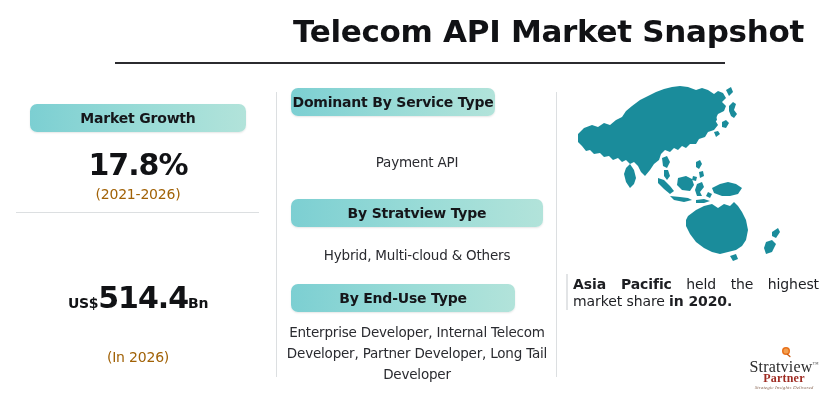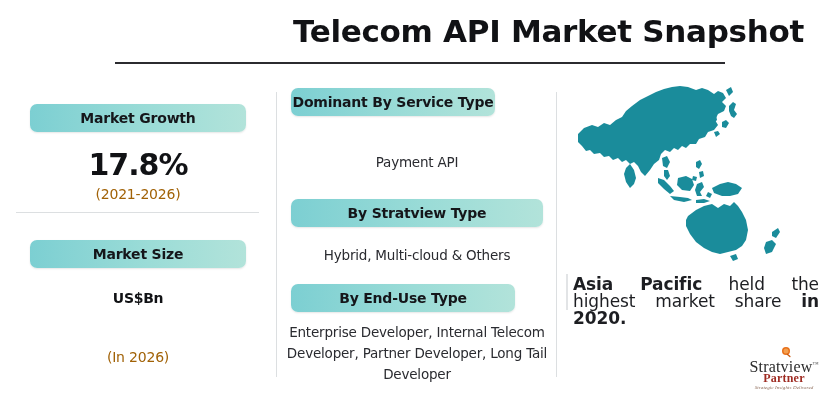--- a/index.html
+++ b/index.html
@@ -166,21 +166,21 @@
     width: 2px;
     height: 36px;
     background: #e2e4e6;
   }
   #caption {
     position: absolute;
     left: 573px;
     top: 276px;
     width: 246px;
     font-family: "DejaVu Sans", sans-serif;
-    font-size: 17px;
+    font-size: 14px;
     line-height: 17px;
     color: #1d1e22;
     text-align: justify;
     letter-spacing: -0.1px;
   }
   #caption b { font-weight: bold; }
 
   
   #logo {
     position: absolute;
@@ -252,25 +252,23 @@
   <div class="vdiv left"></div>
   <div class="vdiv right"></div>
   <div class="hdiv"></div>
 
   <div class="pill" id="pill-growth">
     <span class="pill-label">Market Growth</span>
   </div>
   <div class="stat-value" id="growth-value">17.8%</div>
   <div class="stat-note" id="growth-note">(2021-2026)</div>
 
-  <div class="pill" id="pill-size">
-    <span class="pill-label">Market Size</span>
-  </div>
   <div class="stat-value" id="size-value">
     <span class="unit-pre">US$</span>
+    <span class="size-big">514.4</span>
     <span class="unit-post">Bn</span>
   </div>
   <div class="stat-note" id="size-note">(In 2026)</div>
 
   <div class="pill" id="pill-service">
     <span class="pill-label">Dominant By Service Type</span>
   </div>
   <div class="mid-value" id="service-value">Payment API</div>
 
   <div class="pill" id="pill-deploy">

